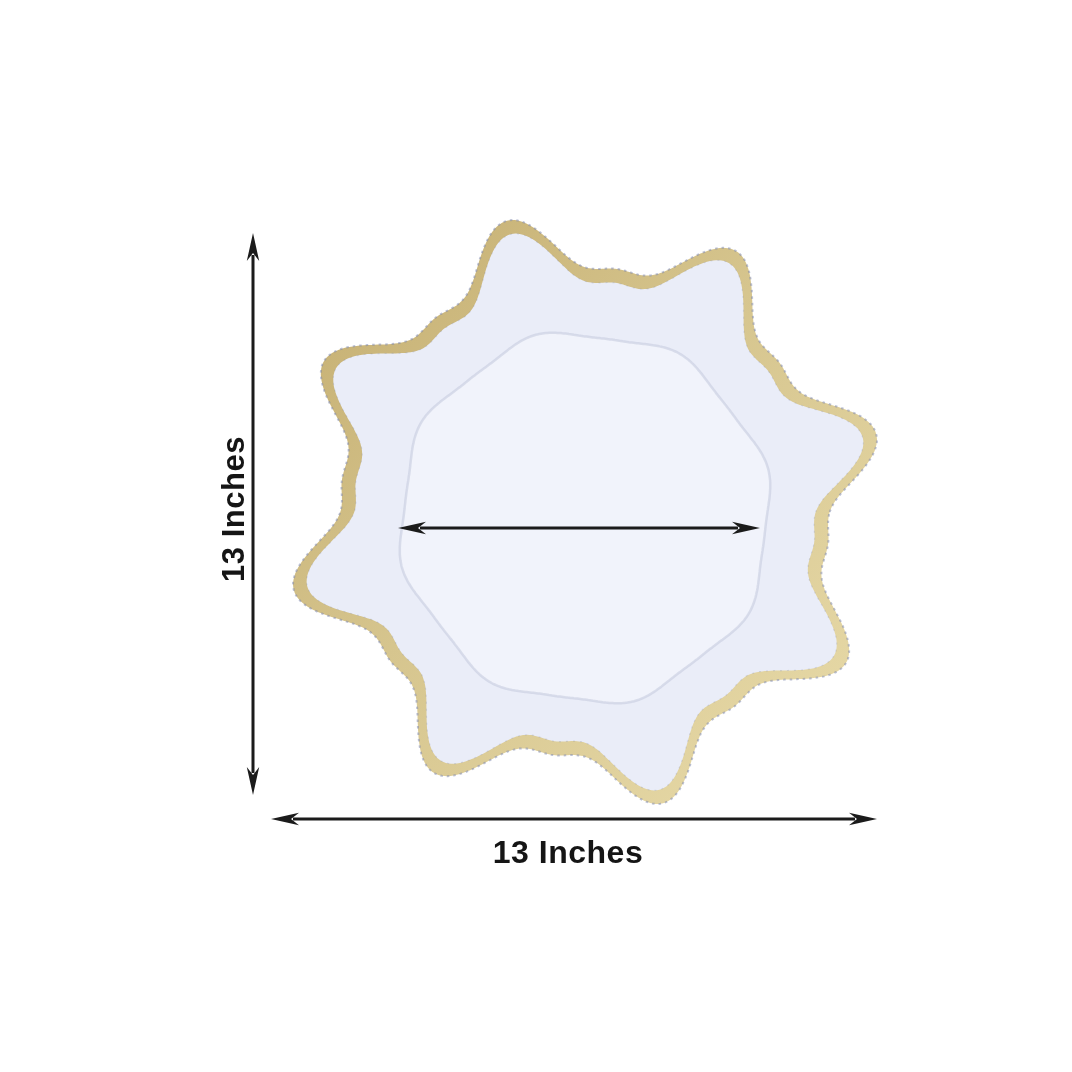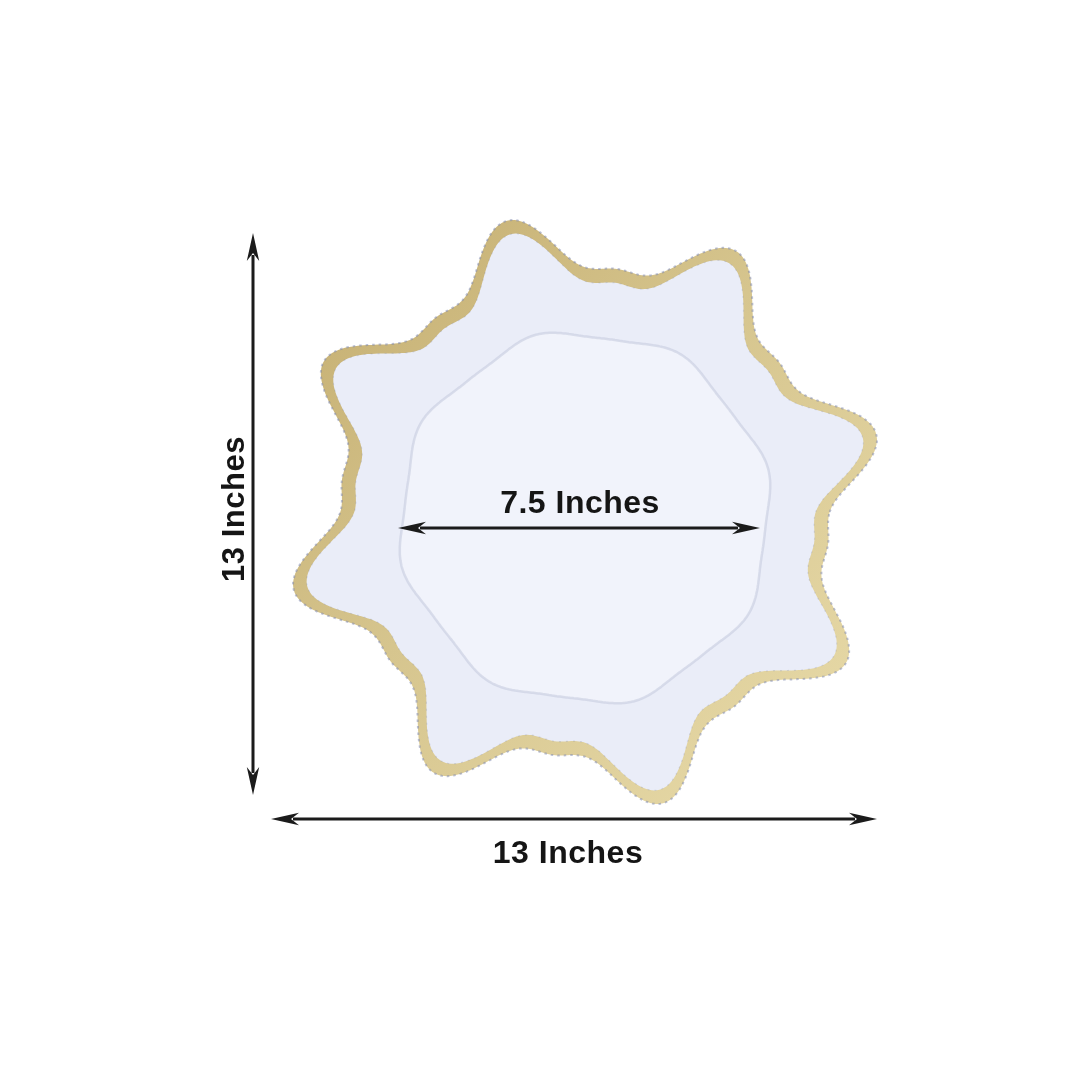--- a/index.html
+++ b/index.html
@@ -60,17 +60,16 @@
       </g>
       <g>
         <line x1="293" y1="819" x2="855" y2="819" stroke="#1b1b1b" stroke-width="3"></line>
         <polygon points="271.0,819.0,299.0,825.2,291.0,819.0,299.0,812.8" fill="#1b1b1b"></polygon>
         <polygon points="877.0,819.0,849.0,825.2,857.0,819.0,849.0,812.8" fill="#1b1b1b"></polygon>
       </g>
     </svg>
 
   <div class="dim-label vertical" style="left:234px; top:509px; font-size:31px;">13 Inches</div>
 
-  <div class="dim-label" style="left:580px; top:502px; font-size:32px;">7.5 Inches</div>
 
   <div class="dim-label" style="left:568px; top:852px; font-size:32px;">13 Inches</div>
 
 </div>
 
 </body></html>

